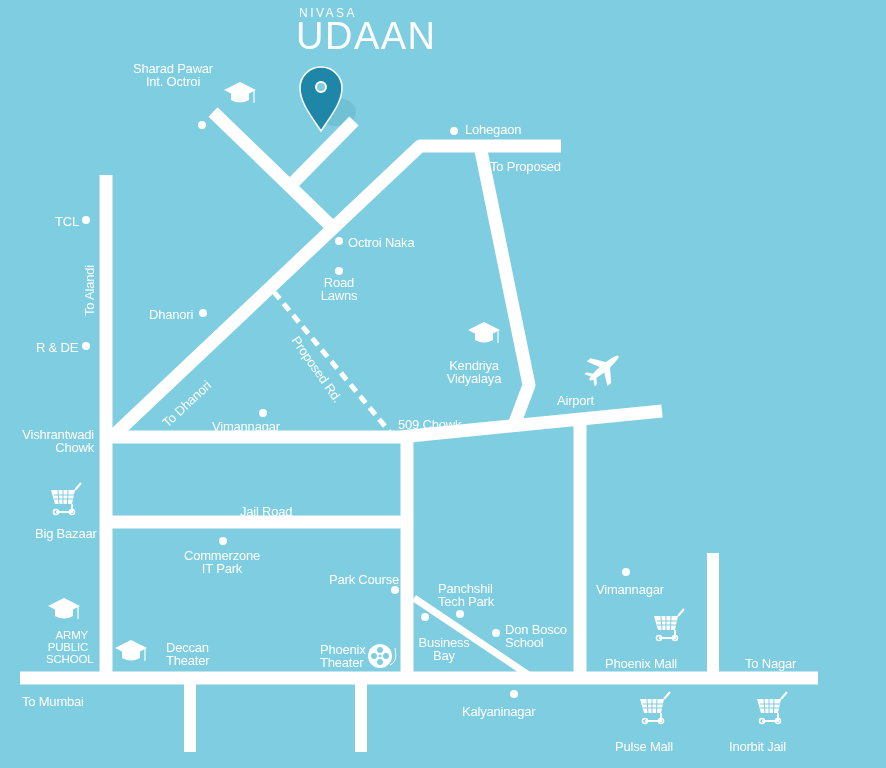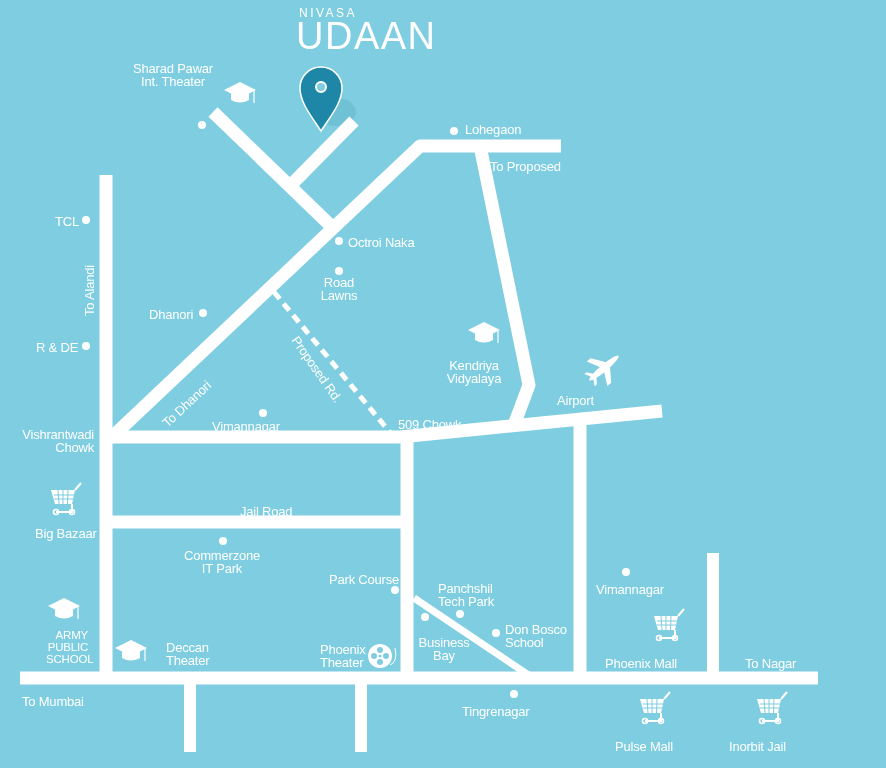--- a/index.html
+++ b/index.html
@@ -126,21 +126,21 @@
   <div class="dot" style="left:219px;top:537px"></div>
   <div class="dot" style="left:391px;top:586px"></div>
   <div class="dot" style="left:622px;top:568px"></div>
   <div class="dot" style="left:421px;top:613px"></div>
   <div class="dot" style="left:456px;top:610px"></div>
   <div class="dot" style="left:492px;top:629px"></div>
   <div class="dot" style="left:510px;top:690px"></div>
 
   <div class="lbl c" style="left:130px;top:62px;width:86px;">
     <div>Sharad Pawar</div>
-    <div>Int. Theater</div>
+    <div>Int. Octroi</div>
   </div>
   <div class="lbl big" style="left:465px;top:121px">Lohegaon</div>
   <div class="lbl" style="left:490px;top:160px">To Proposed</div>
   <div class="lbl" style="left:55px;top:215px">TCL</div>
   <div class="lbl rot" style="left:83px;top:316px;transform:rotate(-90deg);">To Alandi</div>
   <div class="lbl" style="left:348px;top:236px">Octroi Naka</div>
   <div class="lbl c" style="left:314px;top:276px;width:50px">
     <div>Road</div>
     <div>Lawns</div>
   </div>
@@ -188,17 +188,17 @@
     <div>Business</div>
     <div>Bay</div>
   </div>
   <div class="lbl" style="left:505px;top:623px">
     <div>Don Bosco</div>
     <div>School</div>
   </div>
   <div class="lbl" style="left:605px;top:657px">Phoenix Mall</div>
   <div class="lbl" style="left:745px;top:657px">To Nagar</div>
   <div class="lbl" style="left:22px;top:695px">To Mumbai</div>
-  <div class="lbl big" style="left:462px;top:703px">Tingrenagar</div>
+  <div class="lbl big" style="left:462px;top:703px">Kalyaninagar</div>
   <div class="lbl" style="left:615px;top:740px">Pulse Mall</div>
   <div class="lbl" style="left:729px;top:740px">Inorbit Jail</div>
 
 </div>
 
 </body></html>

